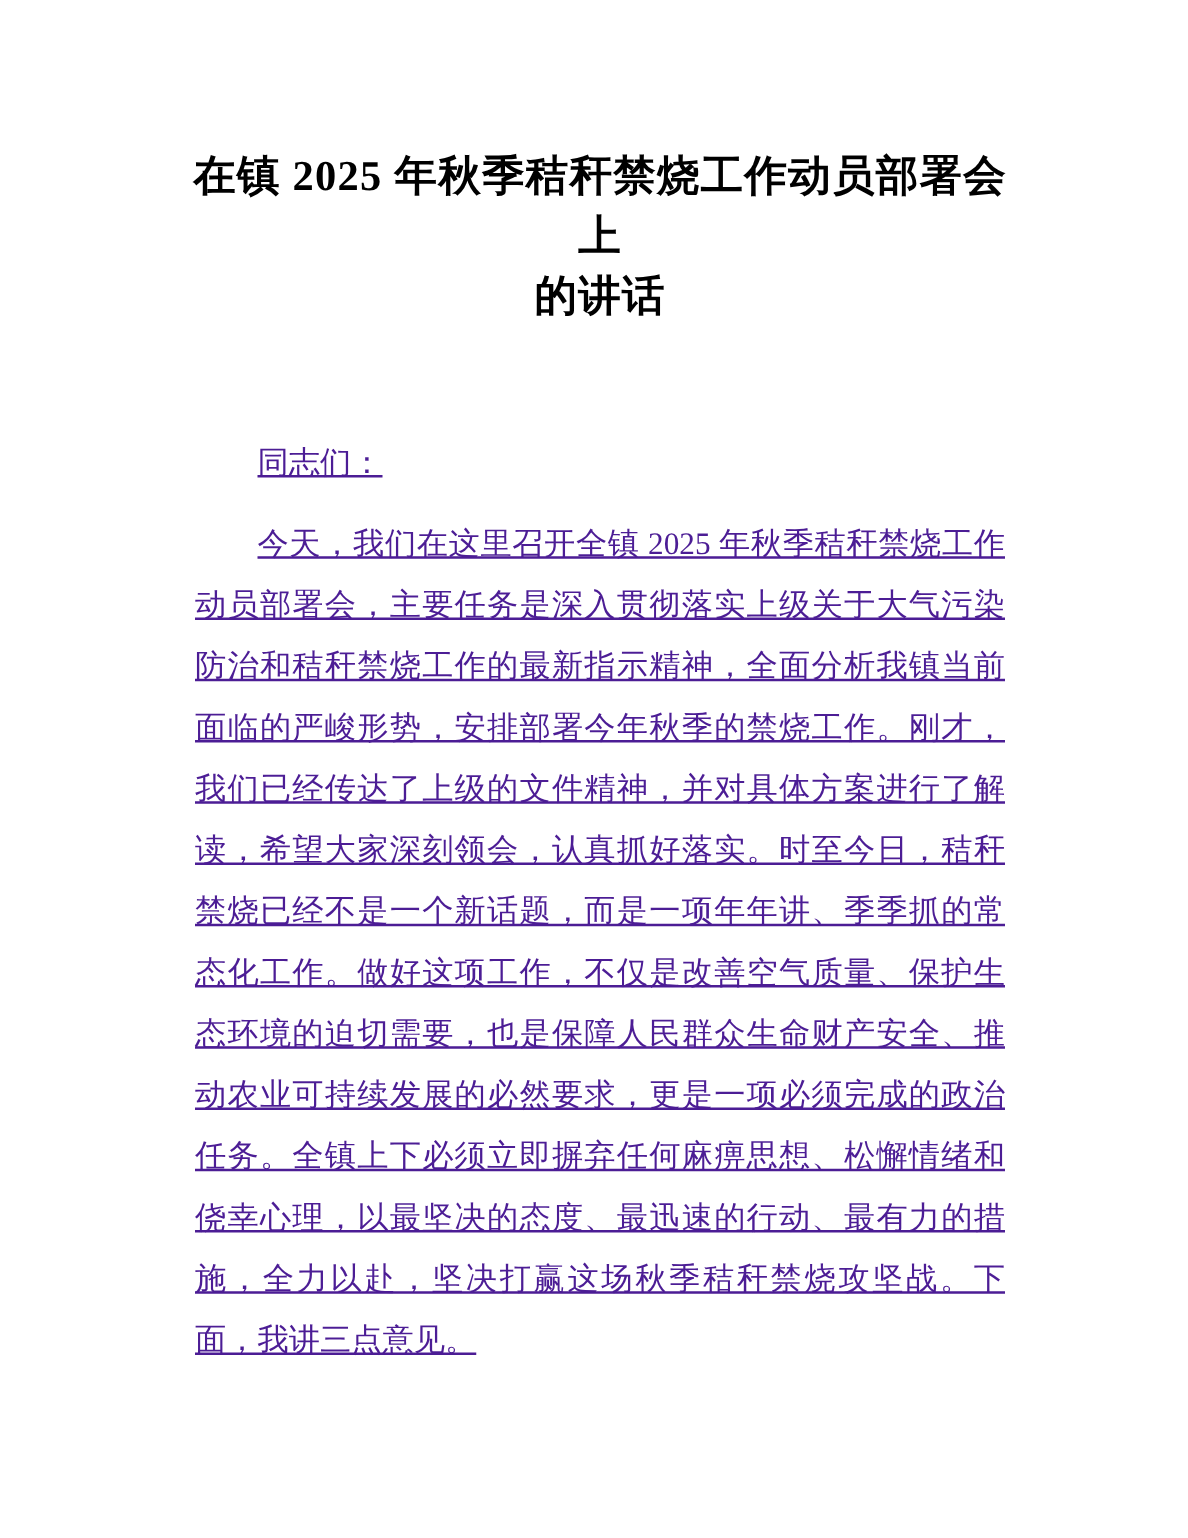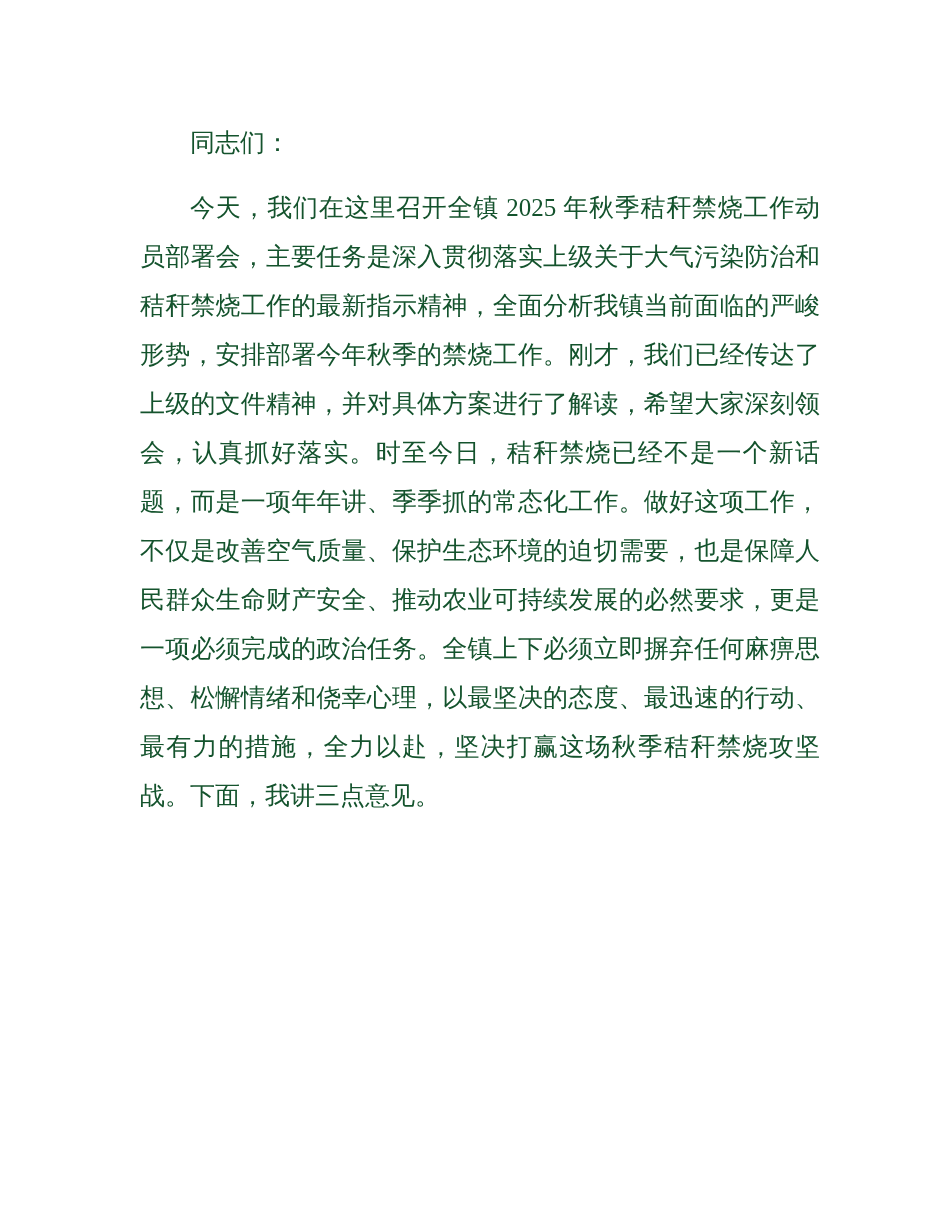--- a/index.html
+++ b/index.html
@@ -22,28 +22,29 @@
     margin: 0 0 84px 0;
     font-family: "Liberation Serif", "DejaVu Serif", serif;
     font-weight: 700;
     font-size: 34px;
     line-height: 48px;
     text-align: center;
     letter-spacing: 1px;
     color: #000000;
   }
   .para {
-    margin: 0;
+    margin: 16px;
     font-family: "Liberation Serif", "DejaVu Serif", serif;
     font-size: 25px;
     line-height: 49px;
     text-align: justify;
     text-justify: inter-character;
     text-align-last: left;
-    color: #14532d;
+    color: #4c1d95;
+    text-decoration: underline;
   }
   .para.indent {
     text-indent: 2em;
   }
   .para.greeting {
     margin-bottom: 16px;
   }
   .para.main {
     margin-bottom: 28px;
   }
@@ -52,19 +53,20 @@
     font-weight: 700;
     font-size: 26px;
     line-height: 49px;
   }
 </style>
 </head>
 <body>
 
 <div class="page">
 
+  <h1 class="doc-title"><span>在镇 2025 年秋季秸秆禁烧工作动员部署会上</span><br><span>的讲话</span></h1>
 
   <p class="para greeting indent">同志们：</p>
 
   <p class="para main indent">今天，我们在这里召开全镇 2025 年秋季秸秆禁烧工作动员部署会，主要任务是深入贯彻落实上级关于大气污染防治和秸秆禁烧工作的最新指示精神，全面分析我镇当前面临的严峻形势，安排部署今年秋季的禁烧工作。刚才，我们已经传达了上级的文件精神，并对具体方案进行了解读，希望大家深刻领会，认真抓好落实。时至今日，秸秆禁烧已经不是一个新话题，而是一项年年讲、季季抓的常态化工作。做好这项工作，不仅是改善空气质量、保护生态环境的迫切需要，也是保障人民群众生命财产安全、推动农业可持续发展的必然要求，更是一项必须完成的政治任务。全镇上下必须立即摒弃任何麻痹思想、松懈情绪和侥幸心理，以最坚决的态度、最迅速的行动、最有力的措施，全力以赴，坚决打赢这场秋季秸秆禁烧攻坚战。下面，我讲三点意见。</p>
 
 
 </div>
 
 </body></html>

